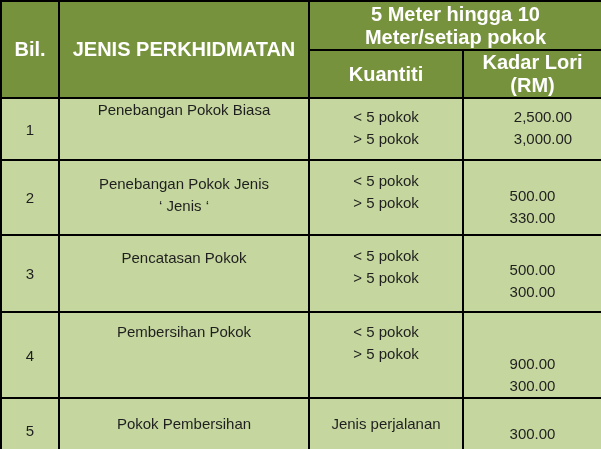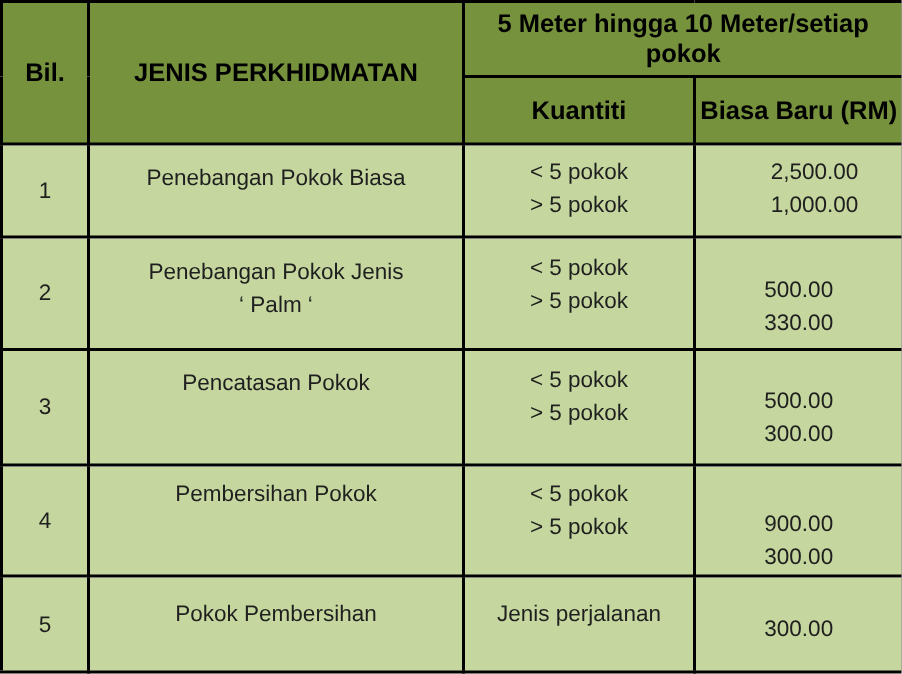--- a/index.html
+++ b/index.html
@@ -24,48 +24,48 @@
   }
   table.rates th, table.rates td {
     border: 2px solid #000000;
     padding: 0;
     text-align: center;
     overflow: hidden;
   }
   
   th.hdr {
     background: #77923C;
-    color: #000000;
+    color: #ffffff;
     font-weight: bold;
-    font-size: 17px;
+    font-size: 20px;
     vertical-align: middle;
   }
   
   td.cell {
     background: #C5D79E;
     color: #1f1f1f;
     font-size: 15px;
     font-weight: normal;
     vertical-align: top;
   }
   td.c-bil { vertical-align: middle; }
   .line { line-height: 22px; min-height: 0; }
   
-  tr.r1 td.c-svc  { padding-top: 11px; }
+  tr.r1 td.c-svc  { }
   tr.r1 td.c-qty  { padding-top: 7px; }
   tr.r1 td.c-rate { padding-top: 7px; padding-left: 21px; }
   tr.r2 td.c-svc  { padding-top: 12px; }
   tr.r2 td.c-qty  { padding-top: 9px; }
   tr.r2 td.c-rate { padding-top: 24px; }
   tr.r3 td.c-svc  { padding-top: 11px; margin-left: 32px; }
   tr.r3 td.c-qty  { padding-top: 9px; }
   tr.r3 td.c-rate { padding-top: 23px; }
   tr.r4 td.c-svc  { padding-top: 8px; margin-top: 28px; }
   tr.r4 td.c-qty  { padding-top: 8px; }
-  tr.r4 td.c-rate { padding-top: 28px; }
+  tr.r4 td.c-rate { padding-top: 40px; }
   tr.r5 td.c-svc  { padding-top: 14px; }
   tr.r5 td.c-qty  { padding-top: 14px; }
   tr.r5 td.c-rate { padding-top: 24px; }
 </style>
 </head>
 <body>
 
 <div class="stage">
   <table class="rates">
     <colgroup>
@@ -75,44 +75,44 @@
       <col style="width:139px">
     </colgroup>
     <tbody>
       <tr style="height:49px">
         <th class="hdr" rowspan="2" style="height:93px">Bil.</th>
         <th class="hdr" rowspan="2">JENIS PERKHIDMATAN</th>
         <th class="hdr" colspan="2">5 Meter hingga 10 Meter/setiap pokok</th>
       </tr>
       <tr style="height:44px">
         <th class="hdr">Kuantiti</th>
-        <th class="hdr">Biasa Baru (RM)</th>
+        <th class="hdr">Kadar Lori (RM)</th>
       </tr>
 
       <tr class="r1" style="height:62px">
         <td class="cell c-bil">1</td>
         <td class="cell c-svc">
           <div class="line">Penebangan Pokok Biasa</div>
           <div class="line"></div>
         </td>
         <td class="cell c-qty">
           <div class="line">&lt; 5 pokok</div>
           <div class="line">&gt; 5 pokok</div>
         </td>
         <td class="cell c-rate">
           <div class="line">2,500.00</div>
-          <div class="line">1,000.00</div>
+          <div class="line">3,000.00</div>
         </td>
       </tr>
 
       <tr class="r2" style="height:75px">
         <td class="cell c-bil">2</td>
         <td class="cell c-svc">
           <div class="line">Penebangan Pokok Jenis</div>
-          <div class="line">‘ Palm ‘</div>
+          <div class="line">‘ Jenis ‘</div>
         </td>
         <td class="cell c-qty">
           <div class="line">&lt; 5 pokok</div>
           <div class="line">&gt; 5 pokok</div>
         </td>
         <td class="cell c-rate">
           <div class="line">500.00</div>
           <div class="line">330.00</div>
         </td>
       </tr>

